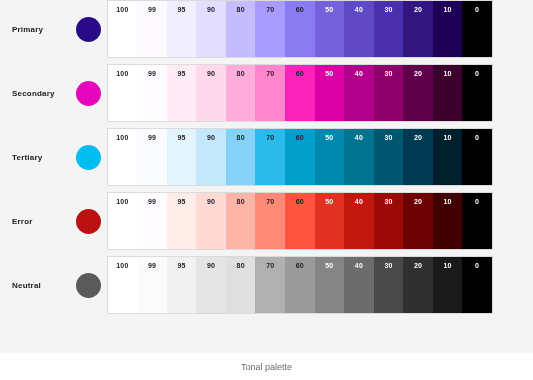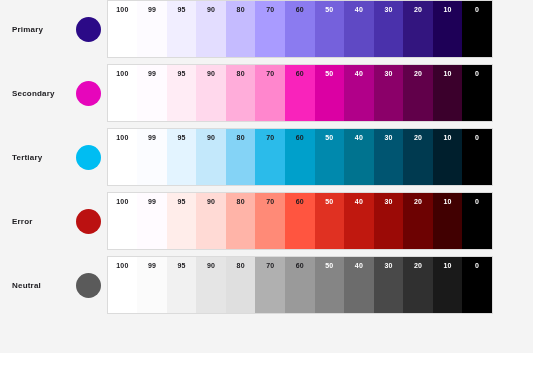--- a/index.html
+++ b/index.html
@@ -351,13 +351,14 @@
             <div class="swatch" style="background: rgb(26, 26, 26);">
               <span class="tone" style="color: rgb(255, 255, 255);">10</span>
             </div>
             <div class="swatch" style="background: rgb(0, 0, 0);">
               <span class="tone" style="color: rgb(255, 255, 255);">0</span>
             </div>
           </div>
         </div>
       </div>
   </div>
+  <div class="caption">Tonal palette</div>
 </div>
 
 </body></html>

